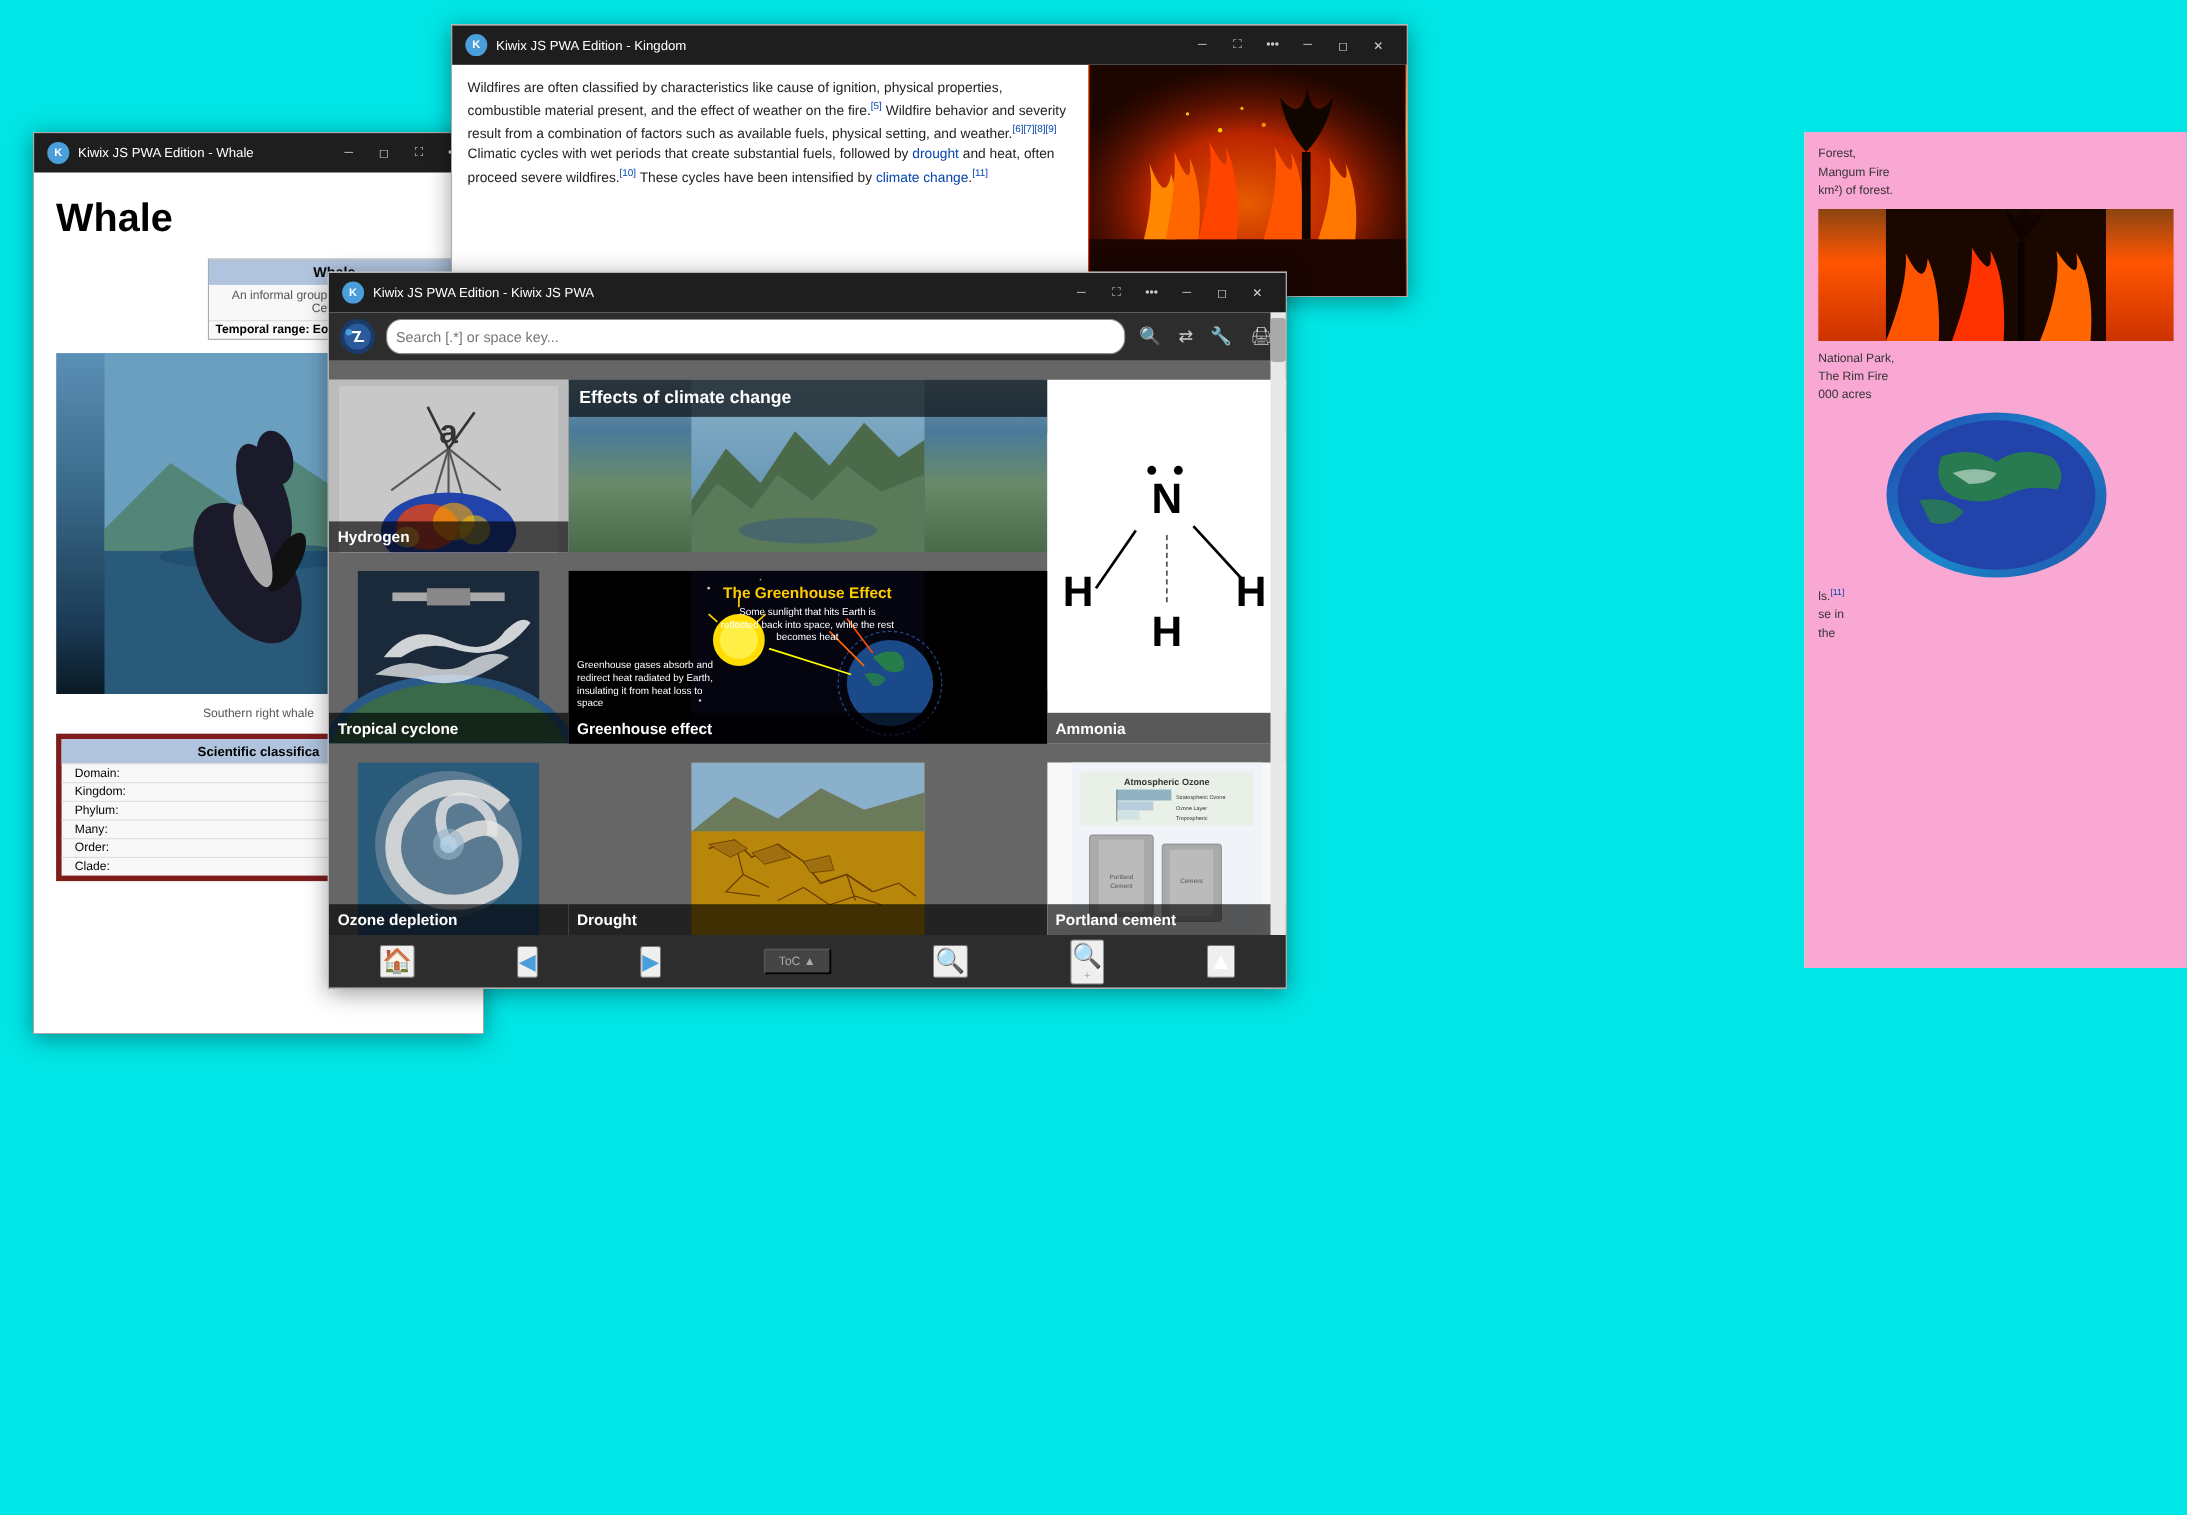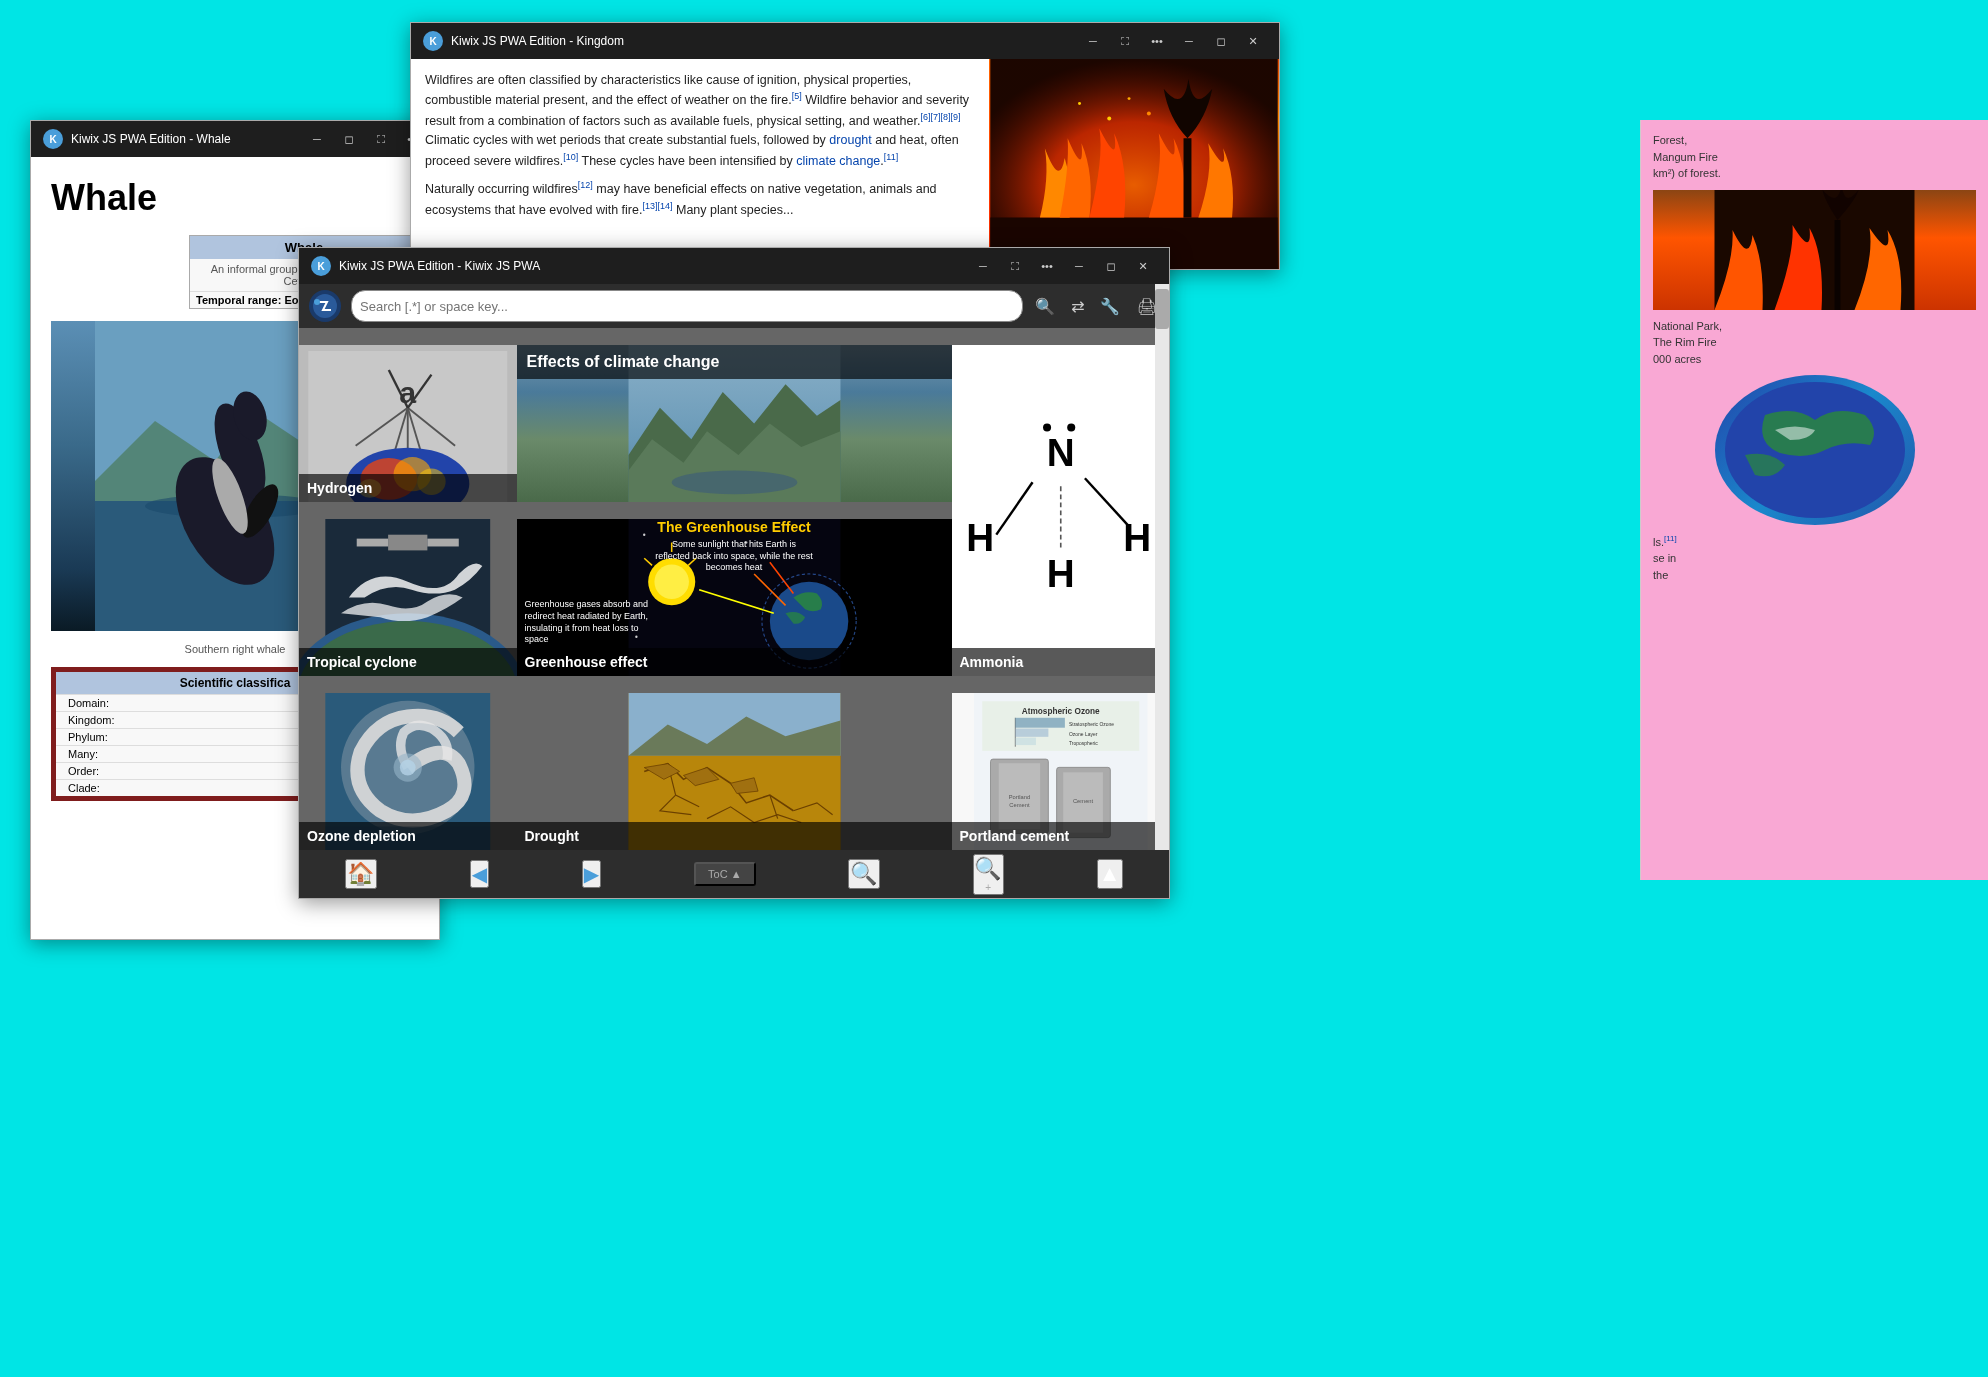--- a/index.html
+++ b/index.html
@@ -431,23 +431,20 @@
       <button class="ctrl-btn">◻</button>
       <button class="ctrl-btn close">✕</button>
     </div>
   </div>
   <div class="wildfire-content">
     <div class="wildfire-text">
       <p style="margin-bottom:8px; font-size:12.5px; line-height:1.55;">
         Wildfires are often classified by characteristics like cause of ignition, physical properties, combustible material present, and the effect of weather on the fire.<sup class="ref-sup">[5]</sup>
         Wildfire behavior and severity result from a combination of factors such as available fuels, physical setting, and weather.<sup class="ref-sup">[6][7][8][9]</sup> Climatic cycles with wet periods that create substantial fuels, followed by <a class="wildfire-link">drought</a> and heat, often proceed severe wildfires.<sup class="ref-sup">[10]</sup> These cycles have been intensified by <a class="wildfire-link">climate change</a>.<sup class="ref-sup">[11]</sup>
       </p>
-      <p style="font-size:12.5px; line-height:1.55;">
-        Naturally occurring wildfires<sup class="ref-sup">[12]</sup> may have beneficial effects on native vegetation, animals and ecosystems that have evolved with fire.<sup class="ref-sup">[13][14]</sup> Many plant species...
-      </p>
     </div>
     <div class="wildfire-image">
       <div class="wildfire-img-placeholder">
         
         <svg width="100%" height="100%" viewBox="0 0 290 212" xmlns="http://www.w3.org/2000/svg">
 
           <rect width="290" height="212" fill="#1a0800"></rect>
 
           <radialGradient id="fireGlow" cx="50%" cy="60%" r="60%">
             <stop offset="0%" stop-color="#ff6600" stop-opacity="0.9"></stop>
@@ -638,21 +635,21 @@
           <line x1="30" y1="59" x2="20" y2="50" stroke="#ffcc00" stroke-width="2"></line>
 
           <line x1="90" y1="90" x2="185" y2="120" stroke="#ffff00" stroke-width="2" marker-end="url(#arrow)"></line>
 
           <line x1="200" y1="110" x2="160" y2="70" stroke="#ff6600" stroke-width="2"></line>
           <line x1="210" y1="95" x2="180" y2="55" stroke="#ff4400" stroke-width="2"></line>
 
           <ellipse cx="230" cy="130" rx="60" ry="60" fill="none" stroke="#4488ff" stroke-width="1.5" stroke-dasharray="4,3" opacity="0.5"></ellipse>
         </svg>
         
-        <div style="position:absolute;top:0;left:8px;right:8px;text-align:center;">
+        <div style="position:absolute;top:12px;left:8px;right:8px;text-align:center;">
           <div style="color:#ffcc00; font-size:14px; font-weight:bold; margin-bottom:4px;">The Greenhouse Effect</div>
           <div style="color:#fff; font-size:9px; line-height:1.3; max-width:160px; margin:0 auto;">Some sunlight that hits Earth is reflected back into space, while the rest becomes heat</div>
         </div>
         <div style="position:absolute;bottom:30px;left:8px;width:130px;">
           <div style="color:#fff; font-size:9px; line-height:1.3;">Greenhouse gases absorb and redirect heat radiated by Earth, insulating it from heat loss to space</div>
         </div>
       </div>
       <div class="grid-card-label">Greenhouse effect</div>
     </div>
 

